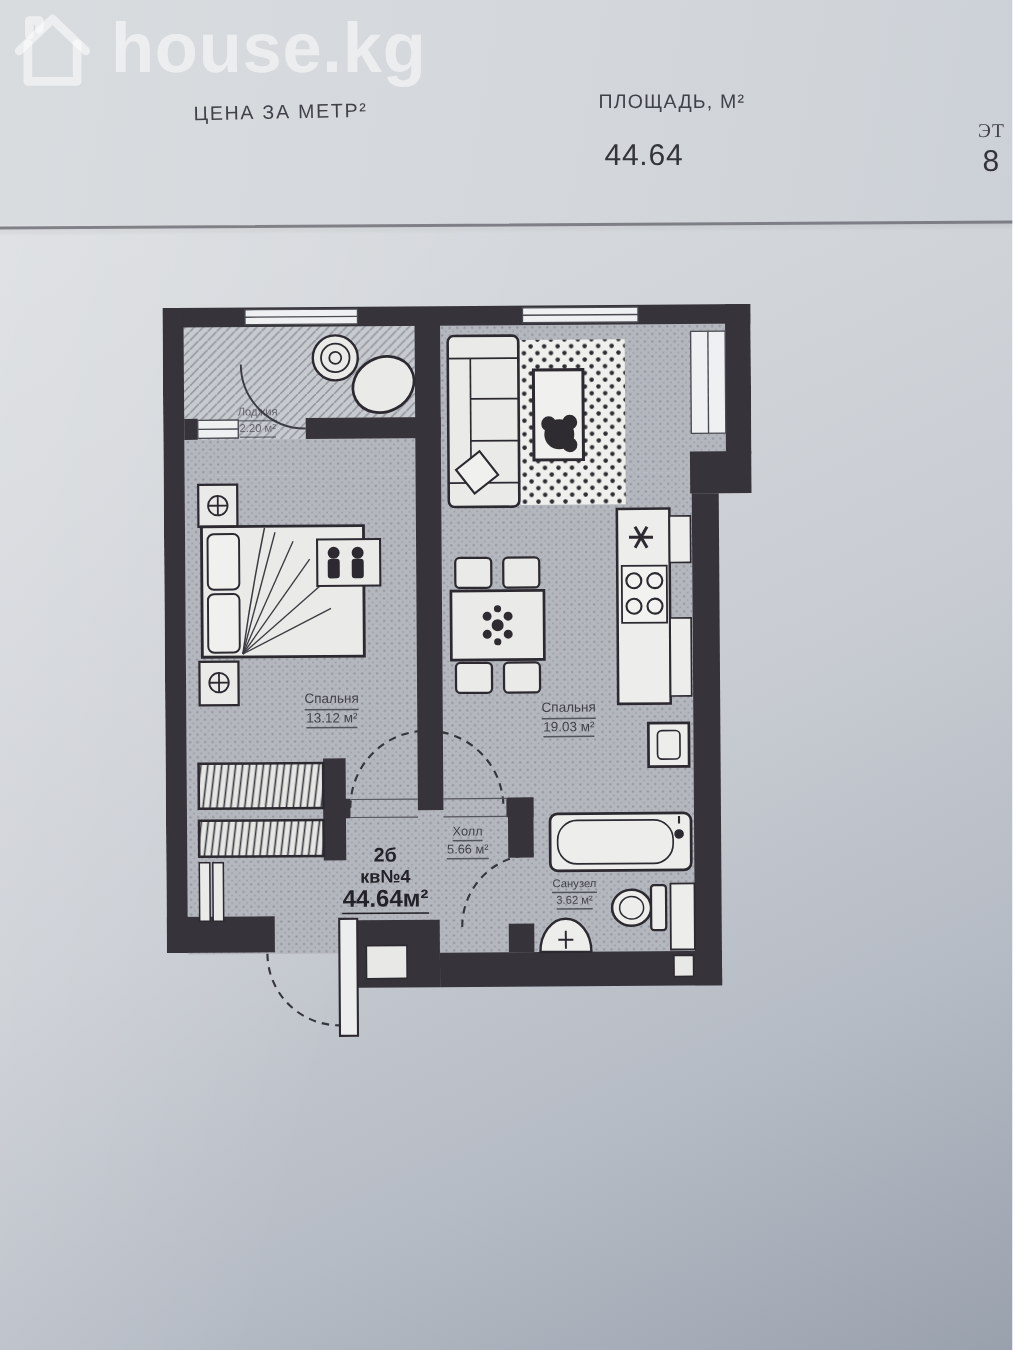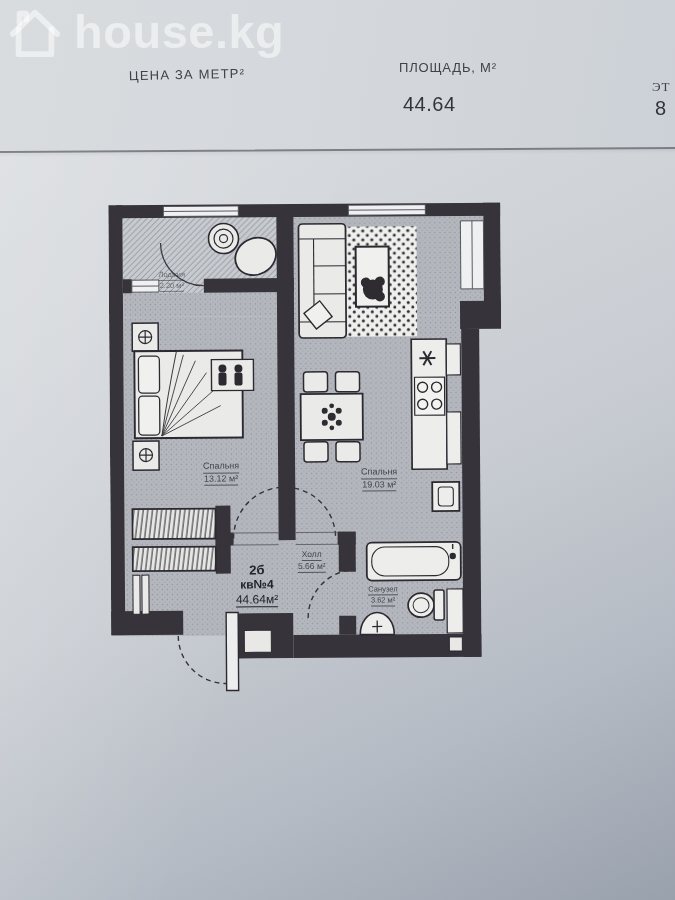--- a/index.html
+++ b/index.html
@@ -38,21 +38,21 @@
   .rlabel{position:absolute; color:#33333b; text-align:center; line-height:1.3; opacity:.88; z-index:5;}
   .rlabel span{border-bottom:1px solid rgba(45,45,55,.8); padding-bottom:0px; display:inline-block;}
   .l-loggia{left:38px; top:32px; width:50px; font-size:7.5px; opacity:.65;margin-top:35px;}
   .l-bedroom{left:80px; top:258px; width:62px; font-size:9px;}
   .l-studio{left:241px; top:265px; width:56px; font-size:9px;}
   .l-hall{left:177px; top:347px; width:48px; font-size:8.5px;}
   .l-bath{left:244px; top:383px; width:56px; font-size:7.5px;}
   .l-apt{left:112px; top:360px; width:68px; text-align:center; color:#222228; z-index:5; position:absolute;}
   .l-apt .a1{font-size:13px; font-weight:700; line-height:15px;}
   .l-apt .a2{font-size:12px; font-weight:700; line-height:15px;}
-  .l-apt .a3{font-size:12px; font-weight:400; line-height:15px;}
+  .l-apt .a3{font-size:16px; font-weight:700; line-height:15px;}
   .l-apt .a3 span{border-bottom:1.2px solid #222228;}
 </style>
 </head>
 <body>
 
 <div id="screen">
   <div class="paper-top"></div>
   <div class="paper-line"></div>
 
   <div class="wm">

